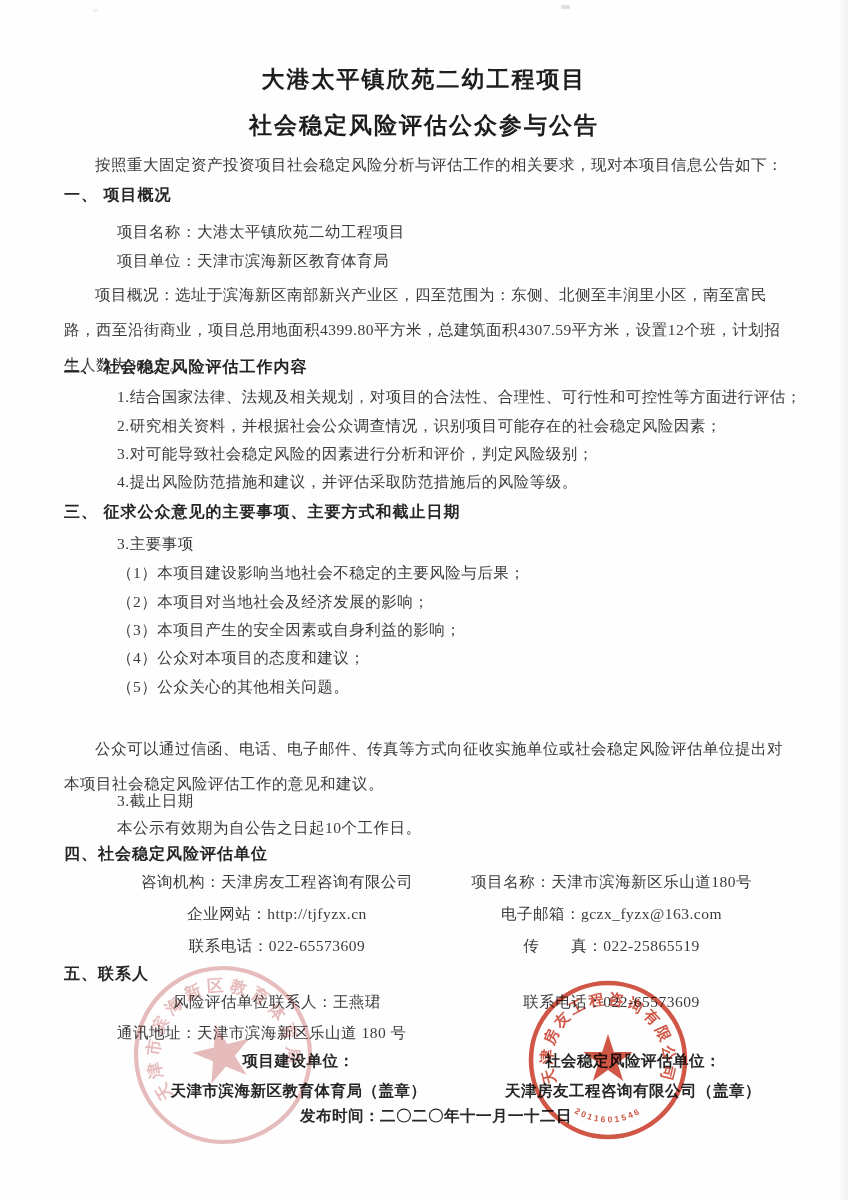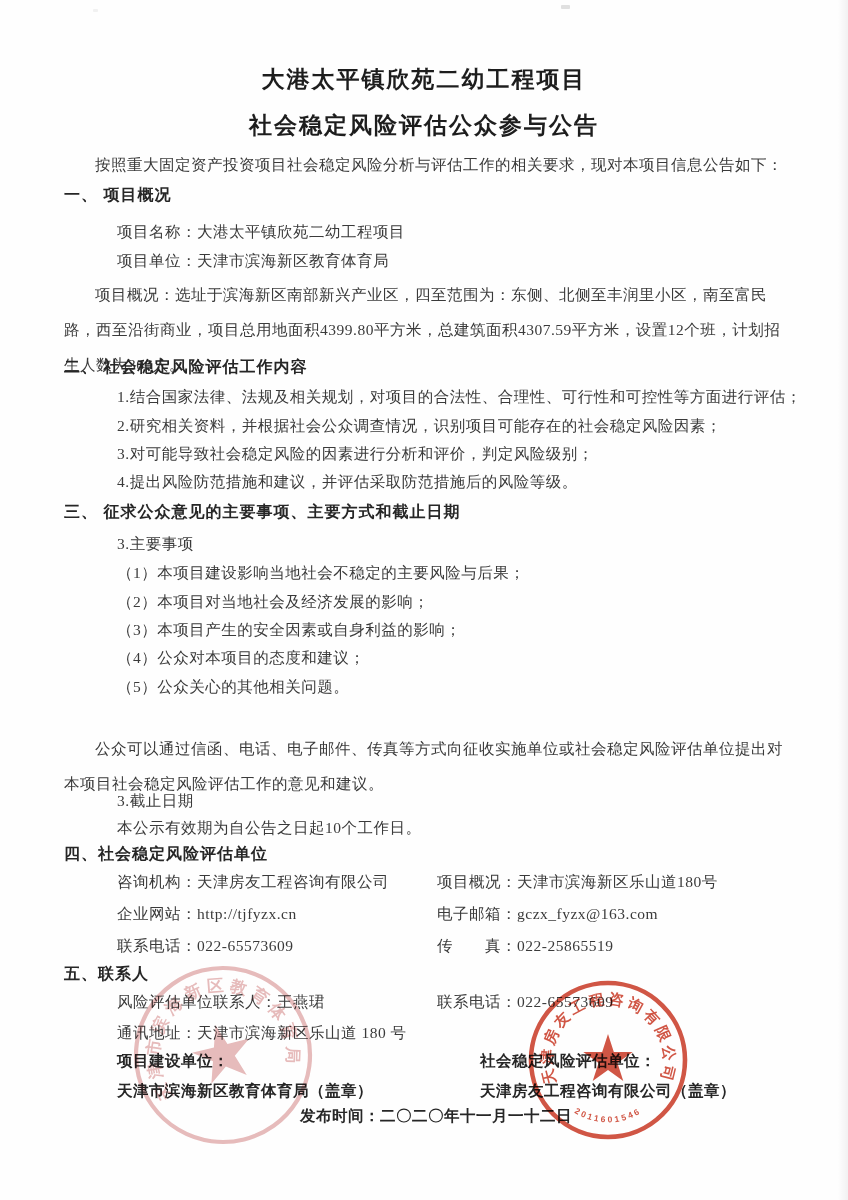--- a/index.html
+++ b/index.html
@@ -20,21 +20,21 @@
   .hd{
     font-family:"Liberation Sans", sans-serif;
     font-weight:bold;color:#262626;font-size:16px;letter-spacing:1px;
   }
   .title{
     position:absolute;left:0;width:848px;text-align:center;
     font-family:Liberation Serif, serif;
     font-weight:bold;font-size:23px;color:#1d1d1d;letter-spacing:2px;
   }
   .bold{font-family:Liberation Serif, serif;font-weight:bold;color:#262626;}
-  .row{position:absolute;left:117px;width:669px;display:flex;}
+  .row{position:absolute;left:117px;width:669px;display:flex;text-align:center;}
   .col-l{flex:0 0 320px;}
   .col-l-wide{flex:0 0 363px;}
   .seals{
     position:absolute;left:0;top:0;width:848px;height:1200px;
     pointer-events:none;mix-blend-mode:multiply;
   }
   .seal-text{font-family:"Liberation Sans", sans-serif;font-weight:bold;}
   .scan-edge{
     position:absolute;top:0;right:0;width:10px;height:1200px;
     background:linear-gradient(to right, rgba(0,0,0,0), rgba(0,0,0,0.05));
@@ -69,21 +69,21 @@
   <div class="ln ind" style="top:619px">（3）本项目产生的安全因素或自身利益的影响；</div>
   <div class="ln ind" style="top:647px">（4）公众对本项目的态度和建议；</div>
   <div class="ln ind" style="top:676px">（5）公众关心的其他相关问题。</div>
   <div class="ln wrapln" style="top:731px">公众可以通过信函、电话、电子邮件、传真等方式向征收实施单位或社会稳定风险评估单位提出对本项目社会稳定风险评估工作的意见和建议。</div>
   <div class="ln ind" style="top:790px">3.截止日期</div>
   <div class="ln ind" style="top:817px">本公示有效期为自公告之日起10个工作日。</div>
 
   <div class="ln hd" style="top:843px">四、社会稳定风险评估单位</div>
   <div class="row" style="top:871px">
     <span class="ln col-l" style="position:static">咨询机构：天津房友工程咨询有限公司</span>
-    <span class="ln" style="position:static">项目概况：天津市滨海新区乐山道180号</span>
+    <span class="ln" style="position:static">项目名称：天津市滨海新区乐山道180号</span>
   </div>
   <div class="row" style="top:903px">
     <span class="ln col-l" style="position:static">企业网站：http://tjfyzx.cn</span>
     <span class="ln" style="position:static">电子邮箱：gczx_fyzx@163.com</span>
   </div>
   <div class="row" style="top:935px">
     <span class="ln col-l" style="position:static">联系电话：022-65573609</span>
     <span class="ln" style="position:static">传　　真：022-25865519</span>
   </div>
 

